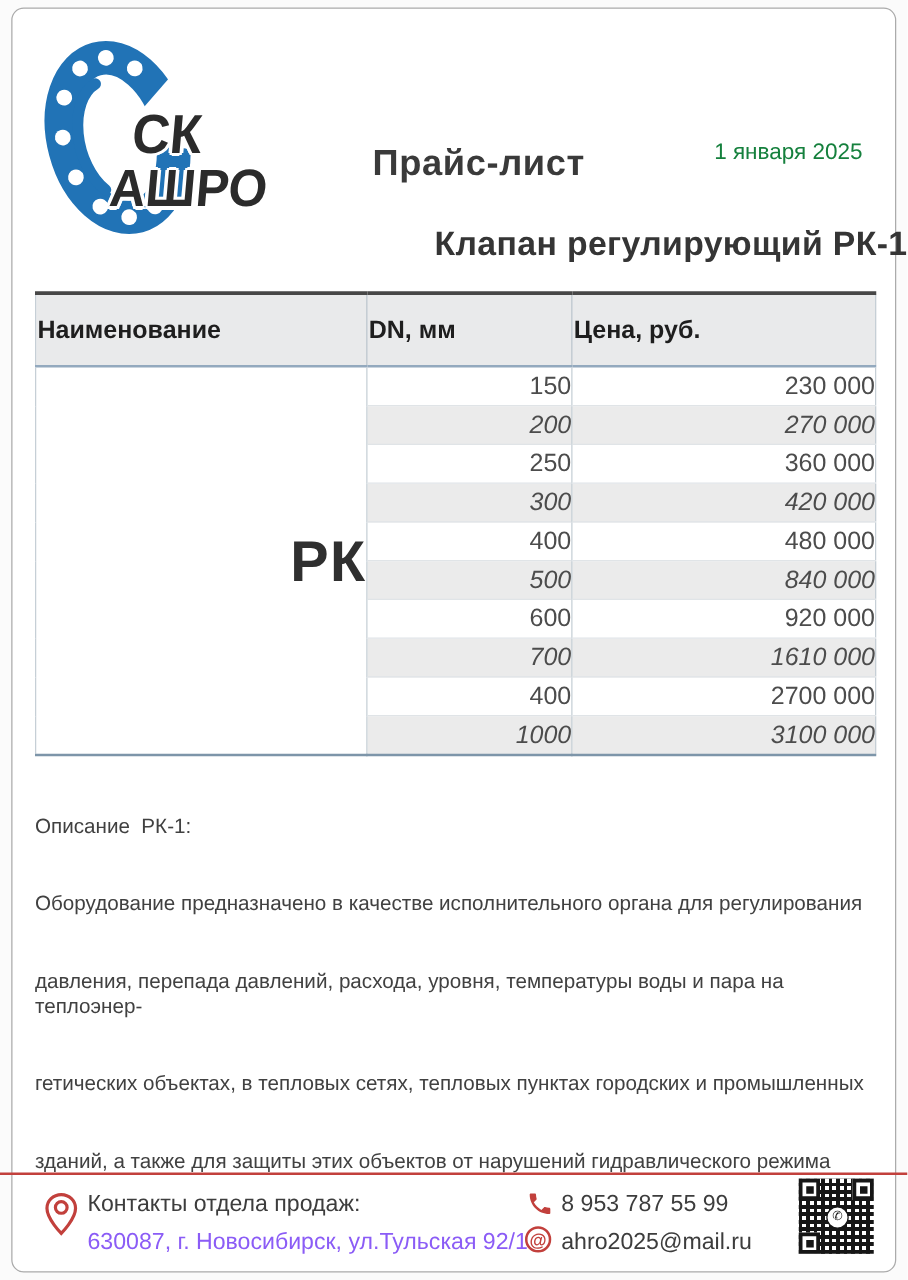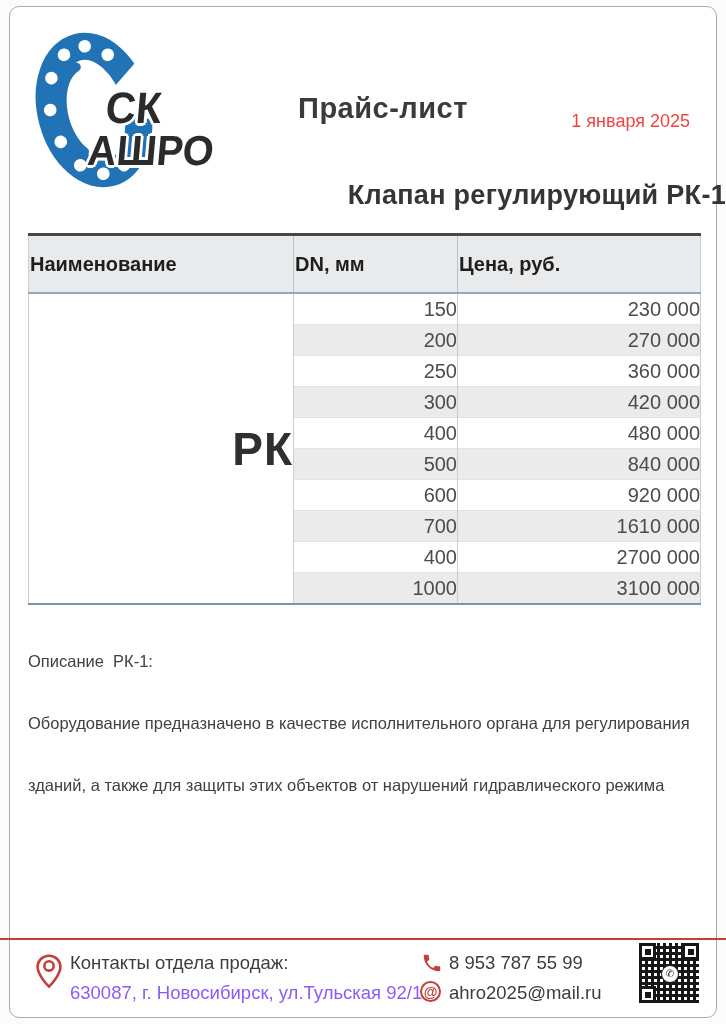--- a/index.html
+++ b/index.html
@@ -17,25 +17,25 @@
   .logo-line1,.logo-line2{
     position:absolute;font-weight:700;color:#2b2b2b;line-height:1;
     transform:skewX(-5deg) scaleX(.95);transform-origin:left bottom;
     text-shadow:-3px 0 0 #fff,3px 0 0 #fff,0 -3px 0 #fff,0 3px 0 #fff,-2px -2px 0 #fff,2px 2px 0 #fff,-2px 2px 0 #fff,2px -2px 0 #fff;
     letter-spacing:0px;white-space:nowrap;
   }
   .logo-line1{left:74px;top:62px;font-size:44px;}
   .logo-line2{left:56px;top:106px;font-size:42px;}
   
   .doc-title{
-    position:absolute;left:40px;right:0;top:92px;text-align:center;
+    position:absolute;left:40px;right:0;top:115px;text-align:center;
     font-size:29px;font-weight:700;color:#3a3a3a;letter-spacing:.5px;
   }
   .doc-date{
-    position:absolute;right:36px;top:111px;font-size:18px;color:#ef4444;
+    position:absolute;right:36px;top:111px;font-size:18px;color:#15803d;
   }
   .doc-subtitle{
     position:absolute;left:0;right:0;top:180px;text-align:right;
     font-size:27px;font-weight:700;color:#353535;letter-spacing:.3px;
   }
   
   table.price{
     position:absolute;left:28px;top:233px;width:672px;
     border-collapse:collapse;table-layout:fixed;
     border-left:1px solid #c6cfd6;border-right:1px solid #c6cfd6;
@@ -49,21 +49,21 @@
   }
   table.price th:first-child{border-left:none;}
   table.price td{
     height:30px;font-size:20px;color:#4c4c4c;text-align:right;
     border-left:1px solid #c6cfd6;border-top:1px solid #e0e4e7;padding:0;
   }
   table.price td.name-cell{
     background:#ffffff;font-size:46px;font-weight:700;color:#2f2f2f;
     border-left:none;letter-spacing:1px;
   }
-  table.price tbody tr.stripe td.v{background:#ebebeb;}
+  table.price tbody tr.stripe td.v{background:#ebebeb;font-style:italic;}
   
   .description{
     position:absolute;left:28px;top:610px;width:676px;
     font-size:16.5px;line-height:20.6px;color:#414141;white-space:pre-wrap;
   }
   
   .footer-line{position:absolute;left:0;right:0;top:938px;height:2px;background:#c2403c;}
   .footer{position:absolute;left:0;top:940px;width:726px;height:78px;}
   .pin-icon{position:absolute;left:35px;top:12px;}
   .contacts-title{position:absolute;left:70px;top:12px;font-size:18.5px;color:#3d3d3d;}
@@ -177,20 +177,22 @@
     <tr class="stripe">
       <td class="v">1000</td>
       <td class="v">3100 000</td>
     </tr>
   </tbody>
 </table>
 
 <div class="description">
   <div>Описание  РК-1:</div>
   <div>Оборудование предназначено в качестве исполнительного органа для регулирования</div>
+  <div>давления, перепада давлений, расхода, уровня, температуры воды и пара на теплоэнер-</div>
+  <div>гетических объектах, в тепловых сетях, тепловых пунктах городских и промышленных</div>
   <div>зданий, а также для защиты этих объектов от нарушений гидравлического режима</div>
   
   
   
   
   
   
   
   
   

